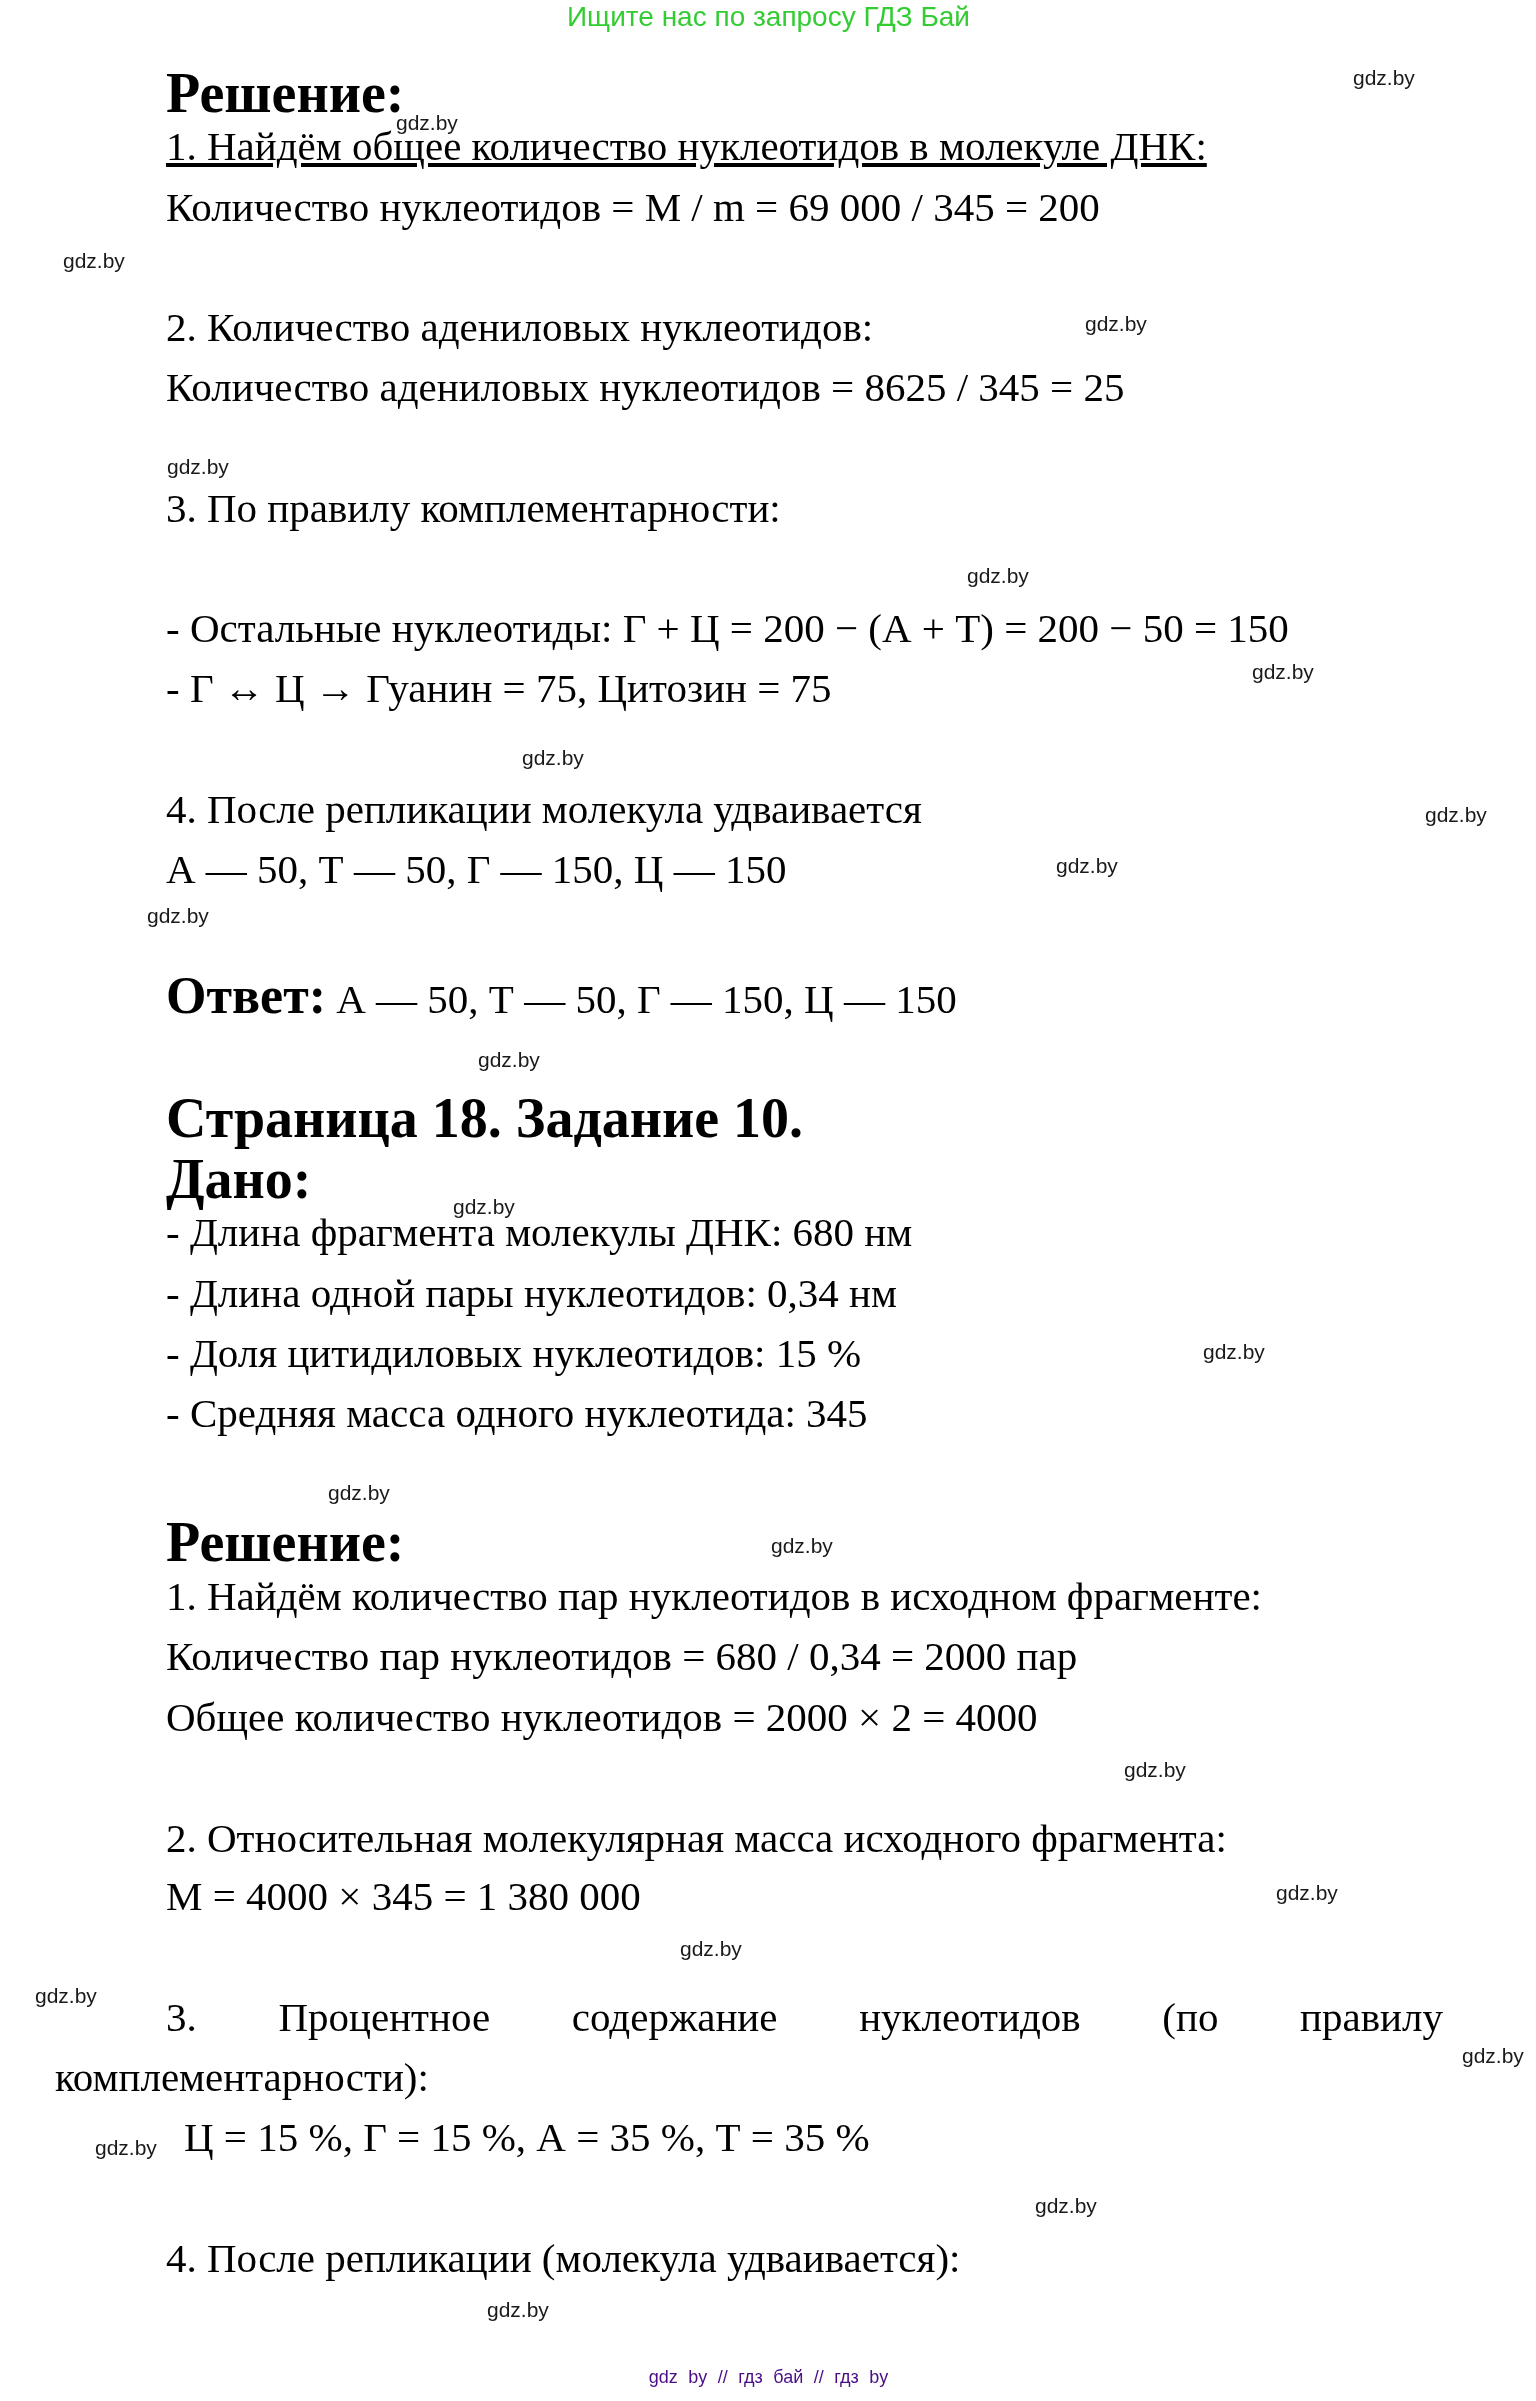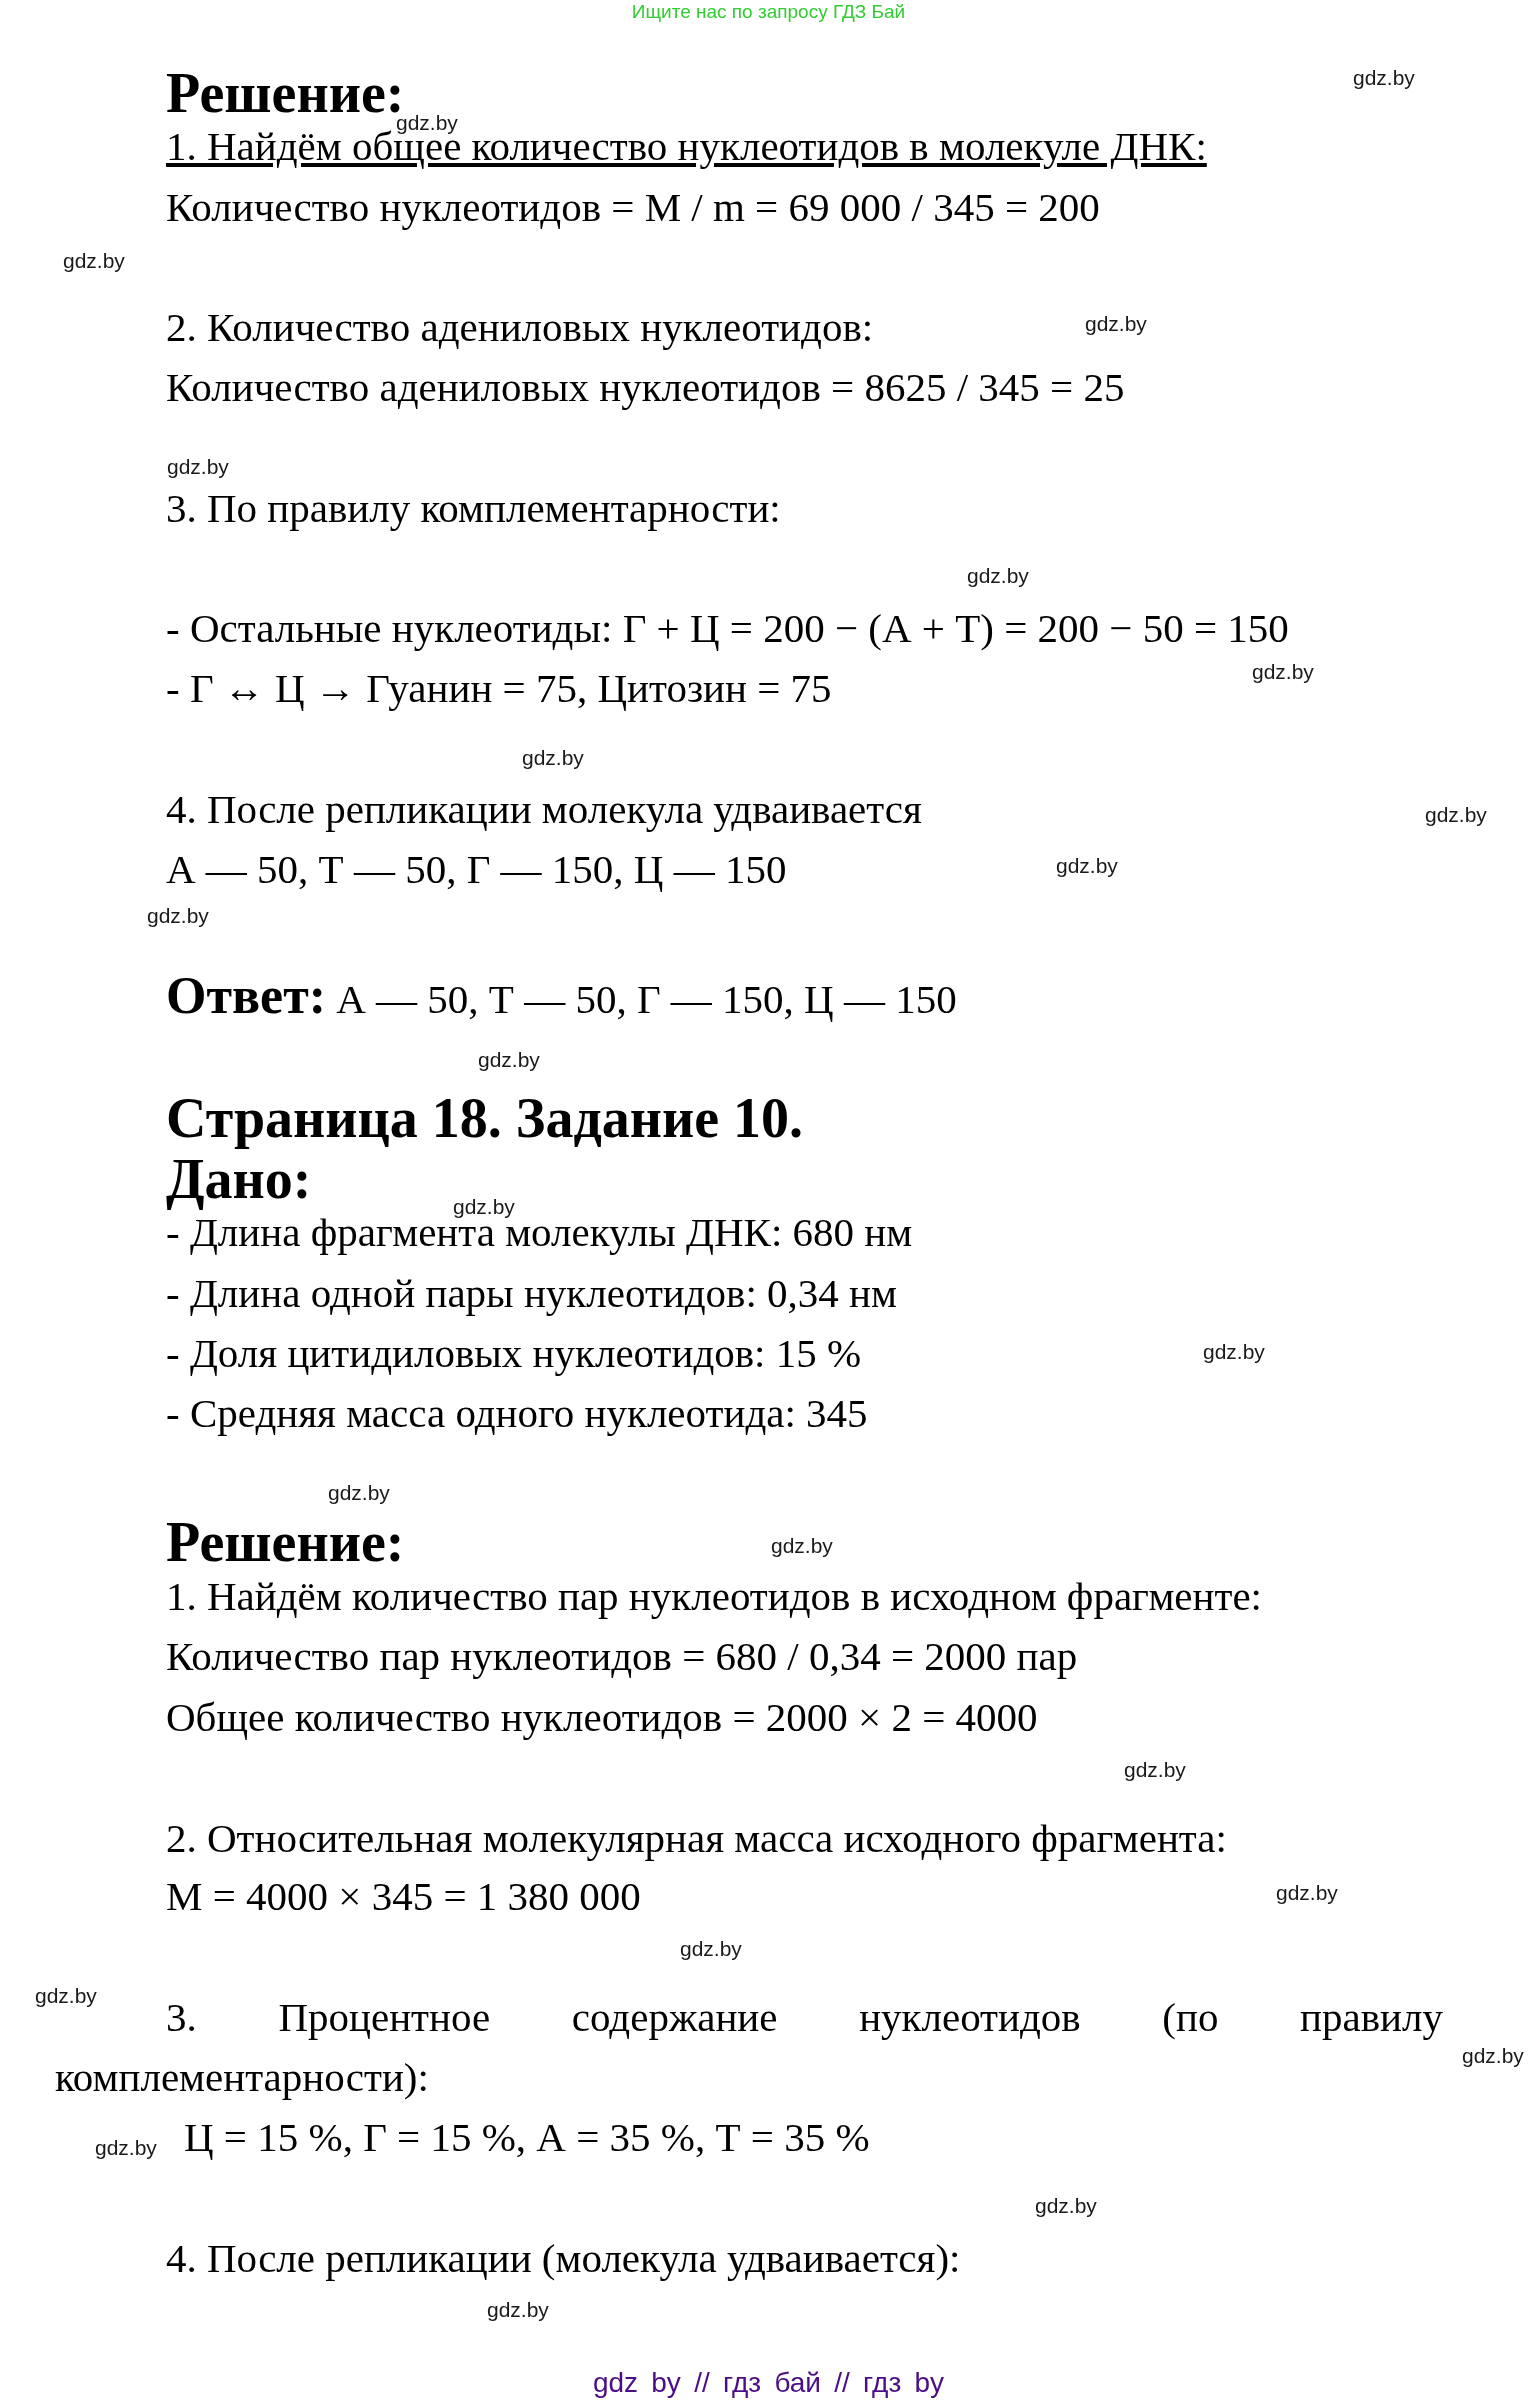--- a/index.html
+++ b/index.html
@@ -11,21 +11,21 @@
     font-family: "Liberation Serif", "DejaVu Serif", serif;
     color: #000000;
     overflow: hidden;
   }
   .banner {
     position: absolute;
     top: 1.6px; left: 0;
     width: 100%;
     text-align: center;
     font-family: "Liberation Sans", "DejaVu Sans", sans-serif;
-    font-size: 19px;
+    font-size: 28px;
     line-height: 1.1;
   }
   .line {
     position: absolute;
     font-size: 41px;
     line-height: 1.1;
     white-space: nowrap;
   }
   .heading {
     position: absolute;
@@ -50,21 +50,21 @@
     color: #1a1a1a;
     line-height: 1;
     white-space: nowrap;
   }
   .footer {
     position: absolute;
     top: 2368px; left: 0;
     width: 100%;
     text-align: center;
     font-family: "Liberation Sans", "DejaVu Sans", sans-serif;
-    font-size: 28px;
+    font-size: 18px;
     word-spacing: 5.5px;
     line-height: 1.1;
   }
 </style>
 </head>
 <body>
 
 <div class="page">
 
   <div class="banner" style="color: rgb(51, 204, 51);">Ищите нас по запросу ГДЗ Бай</div>

